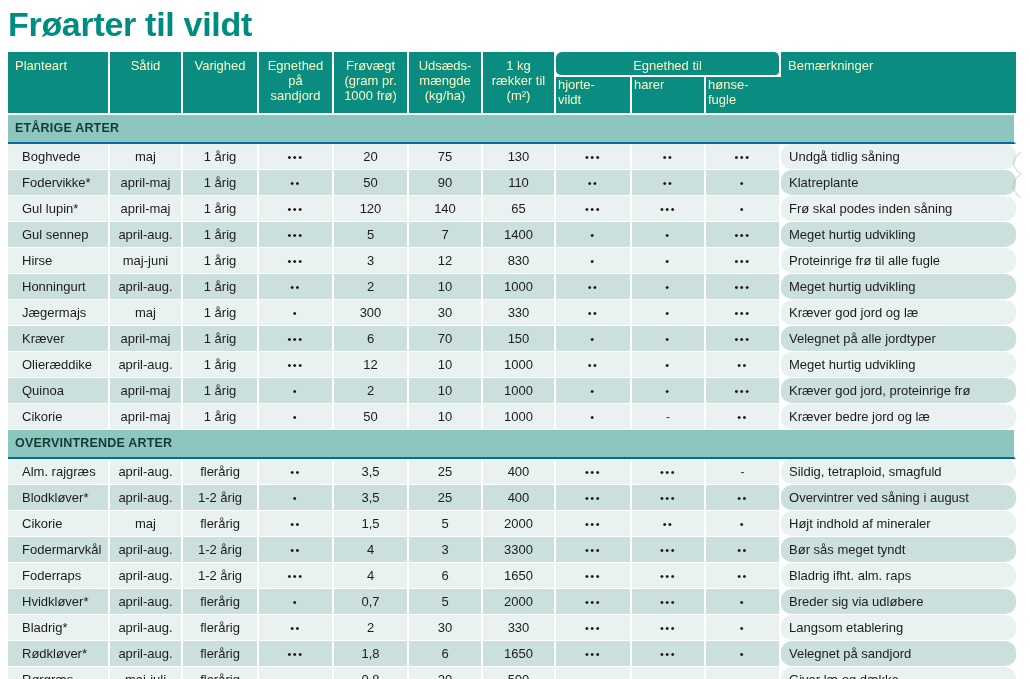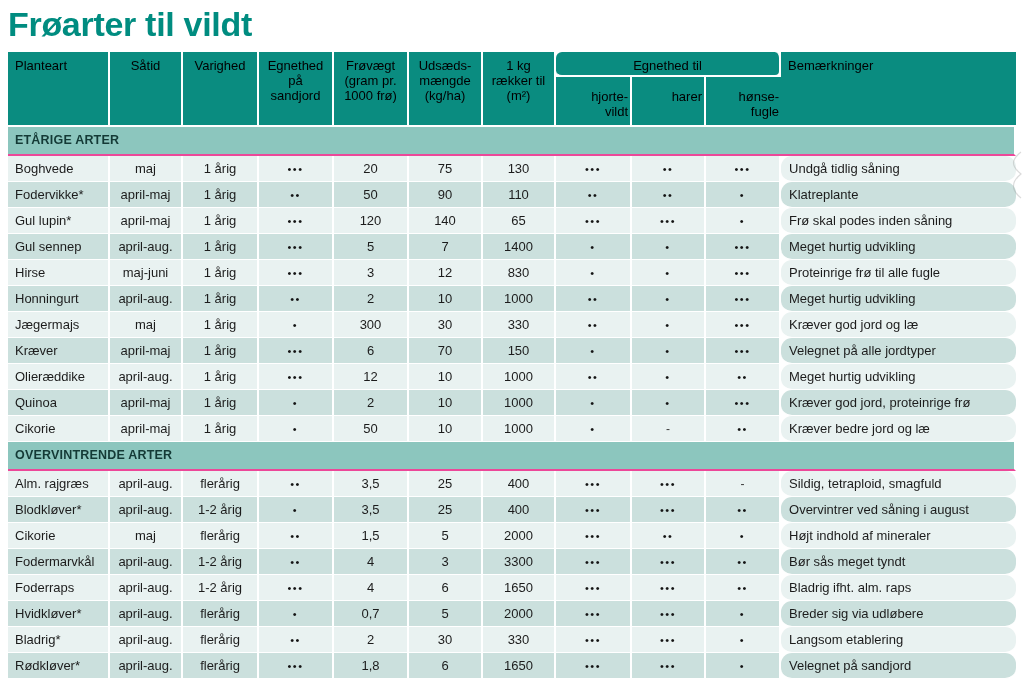--- a/index.html
+++ b/index.html
@@ -38,73 +38,73 @@
     border-spacing: 0;
     width: 1008px;
     table-layout: fixed;
     font-size: 13px;
     color: #1c1c1c;
   }
 
   
   thead td, thead th {
     background: #0A8C80;
-    color: #000000;
+    color: #fef9c3;
     font-weight: normal;
     font-size: 13px;
     line-height: 15px;
     padding: 0;
     vertical-align: top;
     border-right: 2px solid #ffffff;
     border-bottom: 2px solid #ffffff;
   }
   thead th.last-head, thead td.last-head { border-right: none; }
   .hd-pad { padding: 6px 6px 6px 6px; }
   .hd-left { text-align: left; padding-left: 7px; }
   .hd-center { text-align: center; }
   .grp-title {
     text-align: center;
     padding: 6px 0 2px 0;
     border-bottom: 2px solid #ffffff;
     border-radius: 6px;
   }
   .grp-sub {
-    text-align: right;
-    padding: 12px 2px 6px 2px;
+    text-align: left;
+    padding: 0 2px 6px 2px;
     border-right: 2px solid #ffffff;
     vertical-align: top;
   }
   .grp-sub.lastsub { border-right: none; }
 
   
   tr.section-row td {
     background: #8CC6BE;
     color: #143a36;
     font-weight: bold;
     font-size: 12.5px;
     letter-spacing: 0.2px;
     padding: 3px 0 3px 7px;
-    border-bottom: 2px solid #ec4899;
+    border-bottom: 2px solid #0369a1;
   }
 
   
   tbody td {
     padding: 2px 5px;
     line-height: 17px;
     height: 21px;
     border-right: 2px solid #ffffff;
     border-bottom: 1px solid #ffffff;
     vertical-align: middle;
     font-size: 13px;
   }
   tbody td.lastcol { border-right: none; }
   tr.odd td  { background: #CBE0DD; }
   tr.even td { background: #E9F2F1; }
 
-  .c-name    { text-align: left;  padding-left: 7px; }
+  .c-name    { text-align: left;  padding-left: 14px; }
   .c-center  { text-align: center; }
   .c-remark  { text-align: left;  padding-left: 8px; border-radius: 11px; }
 
   
   .dots { font-size: 11px; letter-spacing: 1.5px; line-height: 17px; color: #141414; }
   .dash { font-size: 12px; color: #3a3a3a; }
 
   
   #edge-mark {
     position: absolute;

